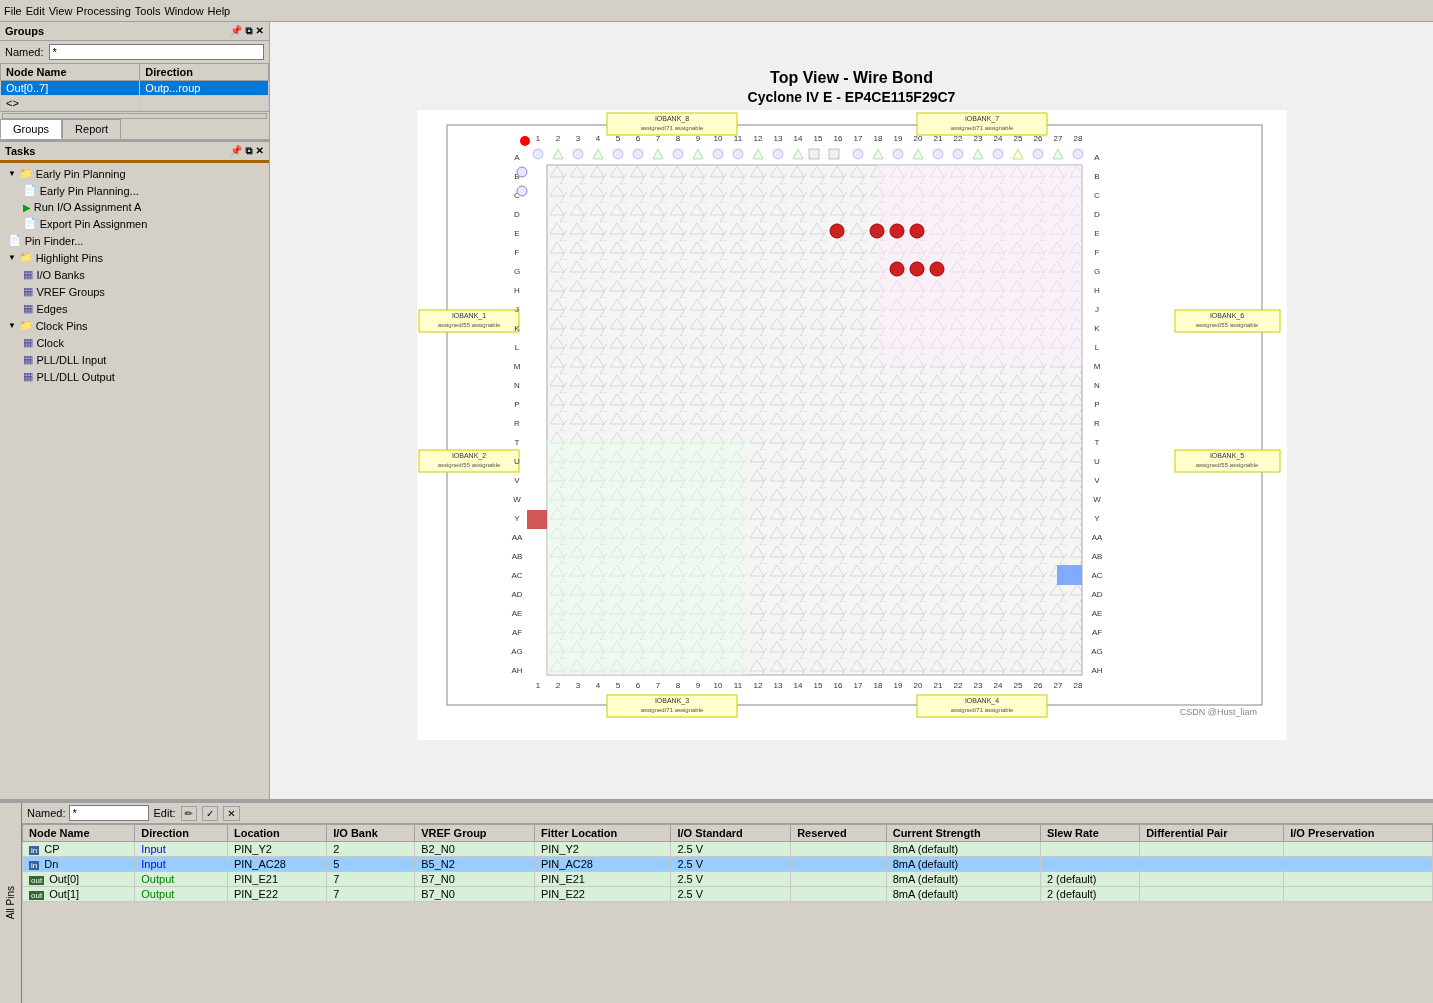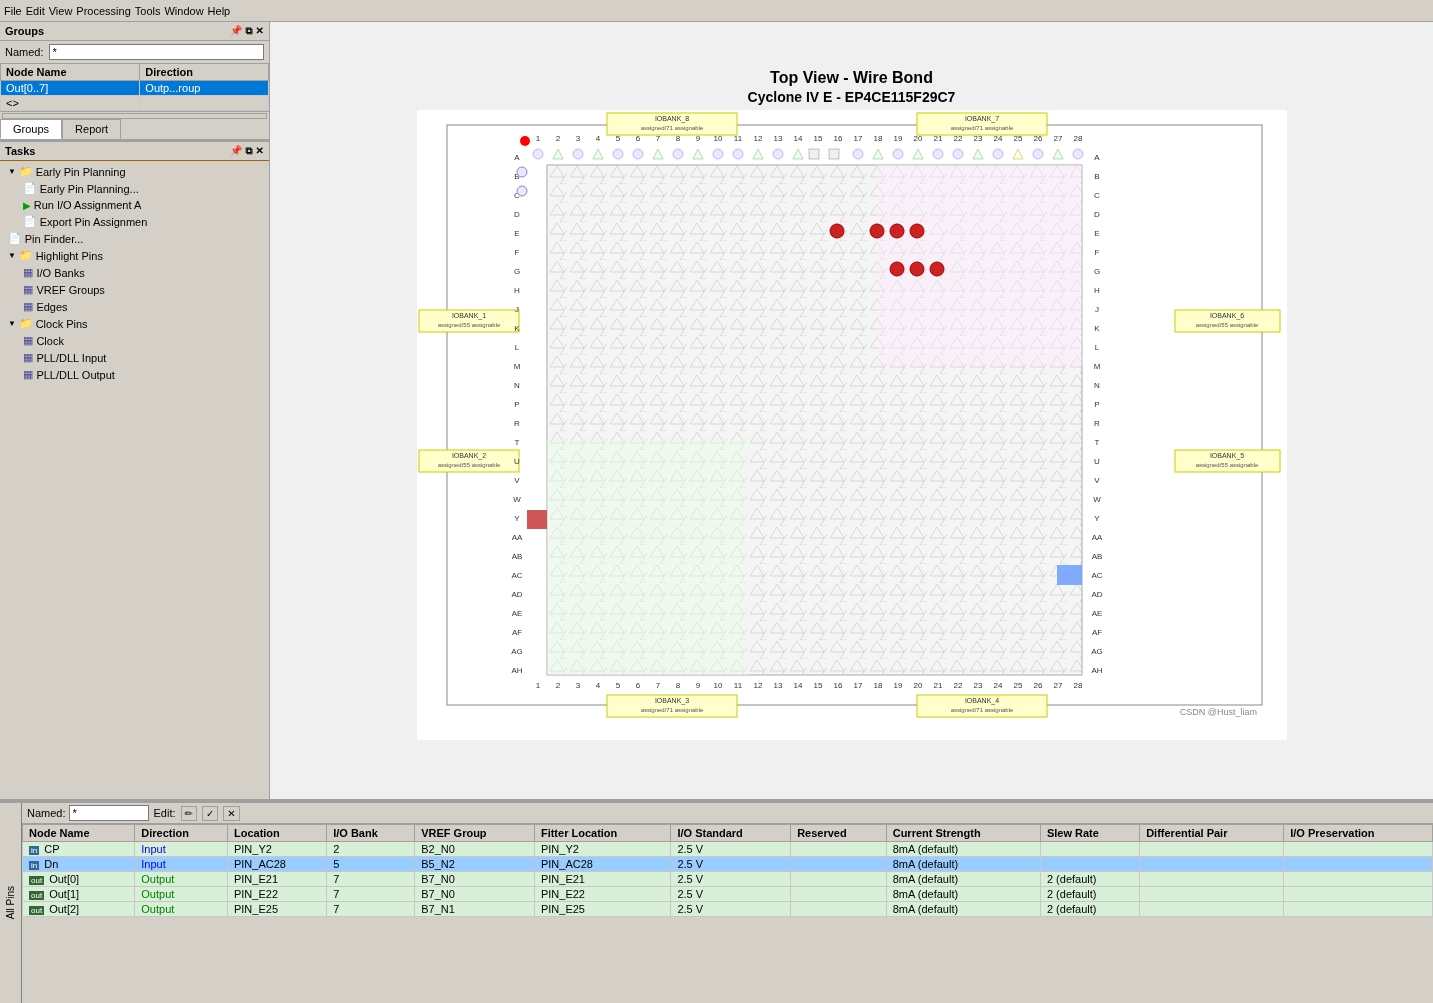--- a/index.html
+++ b/index.html
@@ -29,21 +29,21 @@
     .groups-table th { background: #d4d0c8; border: 1px solid #a0a0a0; padding: 2px 5px; text-align: left; font-size: 11px; }
     .groups-table td { border: 1px solid #c8c8c8; padding: 1px 5px; font-size: 11px; margin-top: 8px; }
     .groups-table tr.selected td { background: #0078d7; color: white; }
 
     .panel-tabs { display: flex; border-bottom: 1px solid #a0a0a0; }
     .panel-tab { padding: 3px 12px; font-size: 11px; cursor: pointer; border: 1px solid #a0a0a0; background: #d4d0c8; border-bottom: none; }
     .panel-tab.active { background: white; border-bottom: 1px solid white; }
 
     
     .panel-tasks { flex: 1; overflow-y: auto; background: #d4d0c8; }
-    .tasks-header { background: #d4d0c8; padding: 3px 5px; display: flex; align-items: center; justify-content: space-between; border-bottom: 1px solid #a16207; font-weight: bold; font-size: 11px; }
+    .tasks-header { background: #d4d0c8; padding: 3px 5px; display: flex; align-items: center; justify-content: space-between; border-bottom: 3px solid #a16207; font-weight: bold; font-size: 11px; }
     .task-tree { padding: 2px 0; }
     .task-item { padding: 2px 5px; cursor: pointer; display: flex; align-items: center; gap: 3px; font-size: 11px; }
 
     
     .center-panel { flex: 1; background: #f0f0f0; display: flex; flex-direction: column; align-items: center; padding: 5px; overflow: hidden; }
     .chip-title { text-align: center; font-size: 16px; font-weight: bold; margin-bottom: 2px; margin-top: 42px; }
     .chip-subtitle { text-align: center; font-size: 14px; font-weight: bold; margin-bottom: 5px; }
     .bottom-toolbar { background: #d4d0c8; padding: 2px 5px; display: flex; align-items: center; gap: 5px; border-bottom: 1px solid #a0a0a0; }
     .bottom-named { display: flex; align-items: center; gap: 3px; }
 
@@ -574,35 +574,18 @@
     <td>7</td>
     <td>B7_N0</td>
     <td>PIN_E22</td>
     <td>2.5 V</td>
     <td></td>
     <td>8mA (default)</td>
     <td>2 (default)</td>
     <td></td>
     <td></td>
   </tr>
-              <tr class="row-green">
-    <td>
-      <span style="background:#336633;color:white;font-size:8px;padding:0 2px;margin-right:2px;">out</span>
-      Out[2]
-    </td>
-    <td style="color:#008000;">Output</td>
-    <td>PIN_E25</td>
-    <td>7</td>
-    <td>B7_N1</td>
-    <td>PIN_E25</td>
-    <td>2.5 V</td>
-    <td></td>
-    <td>8mA (default)</td>
-    <td>2 (default)</td>
-    <td></td>
-    <td></td>
-  </tr>
             </tbody>
         </table>
       </div>
     </div>
   </div>
 </div>
 
 </body></html>

